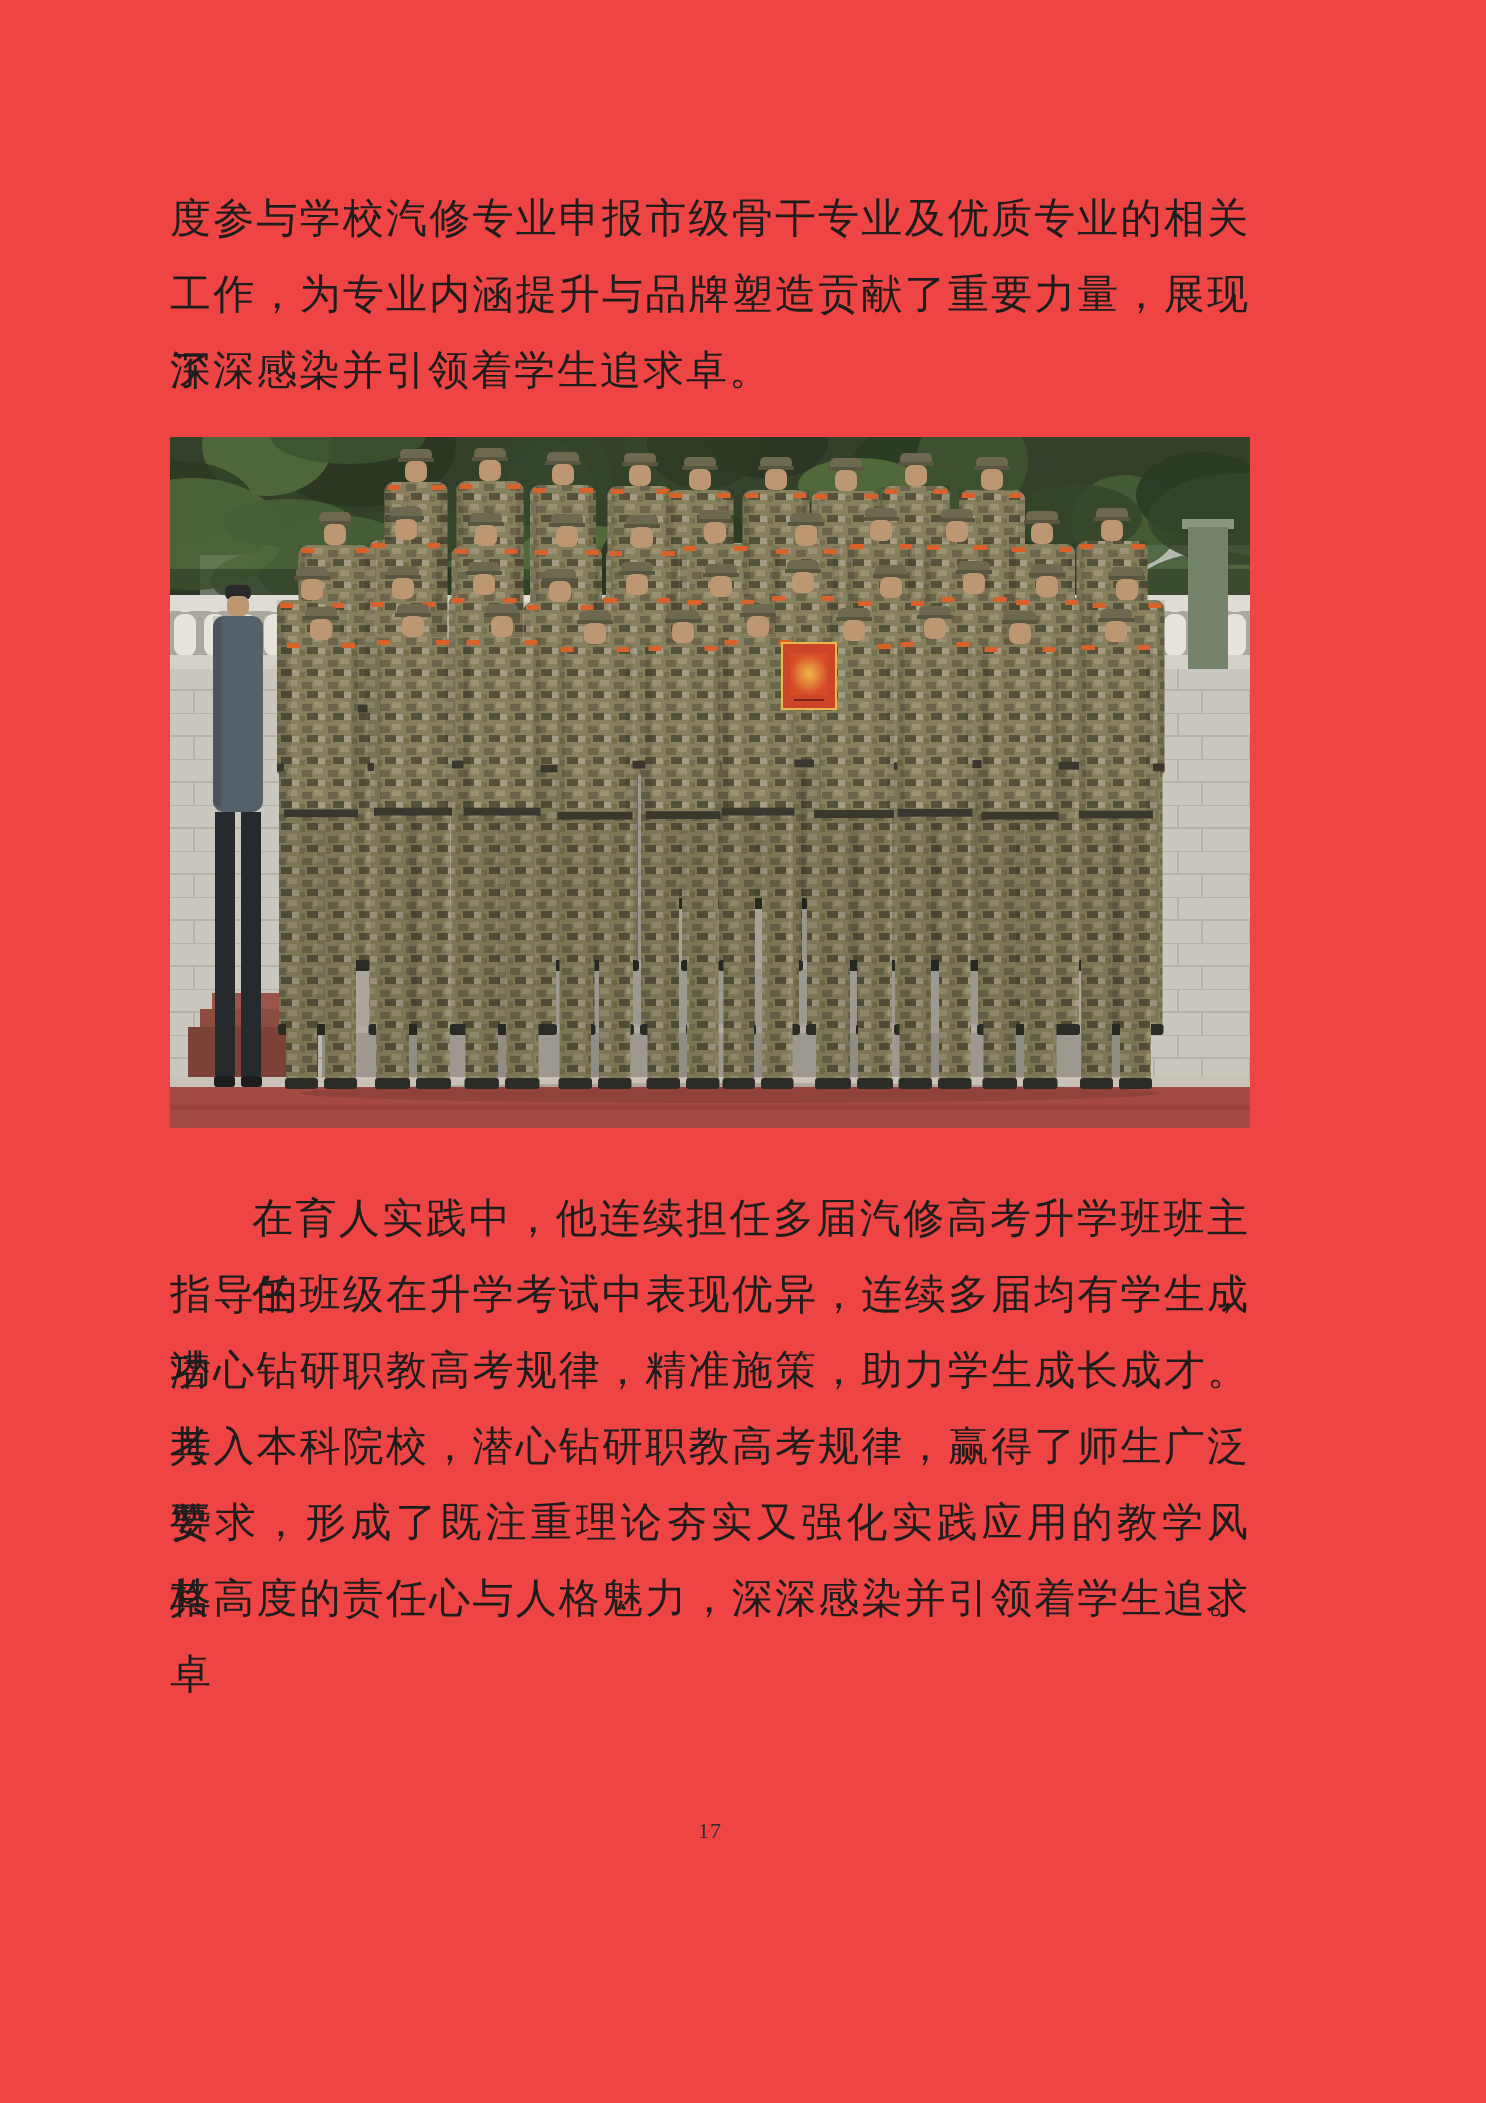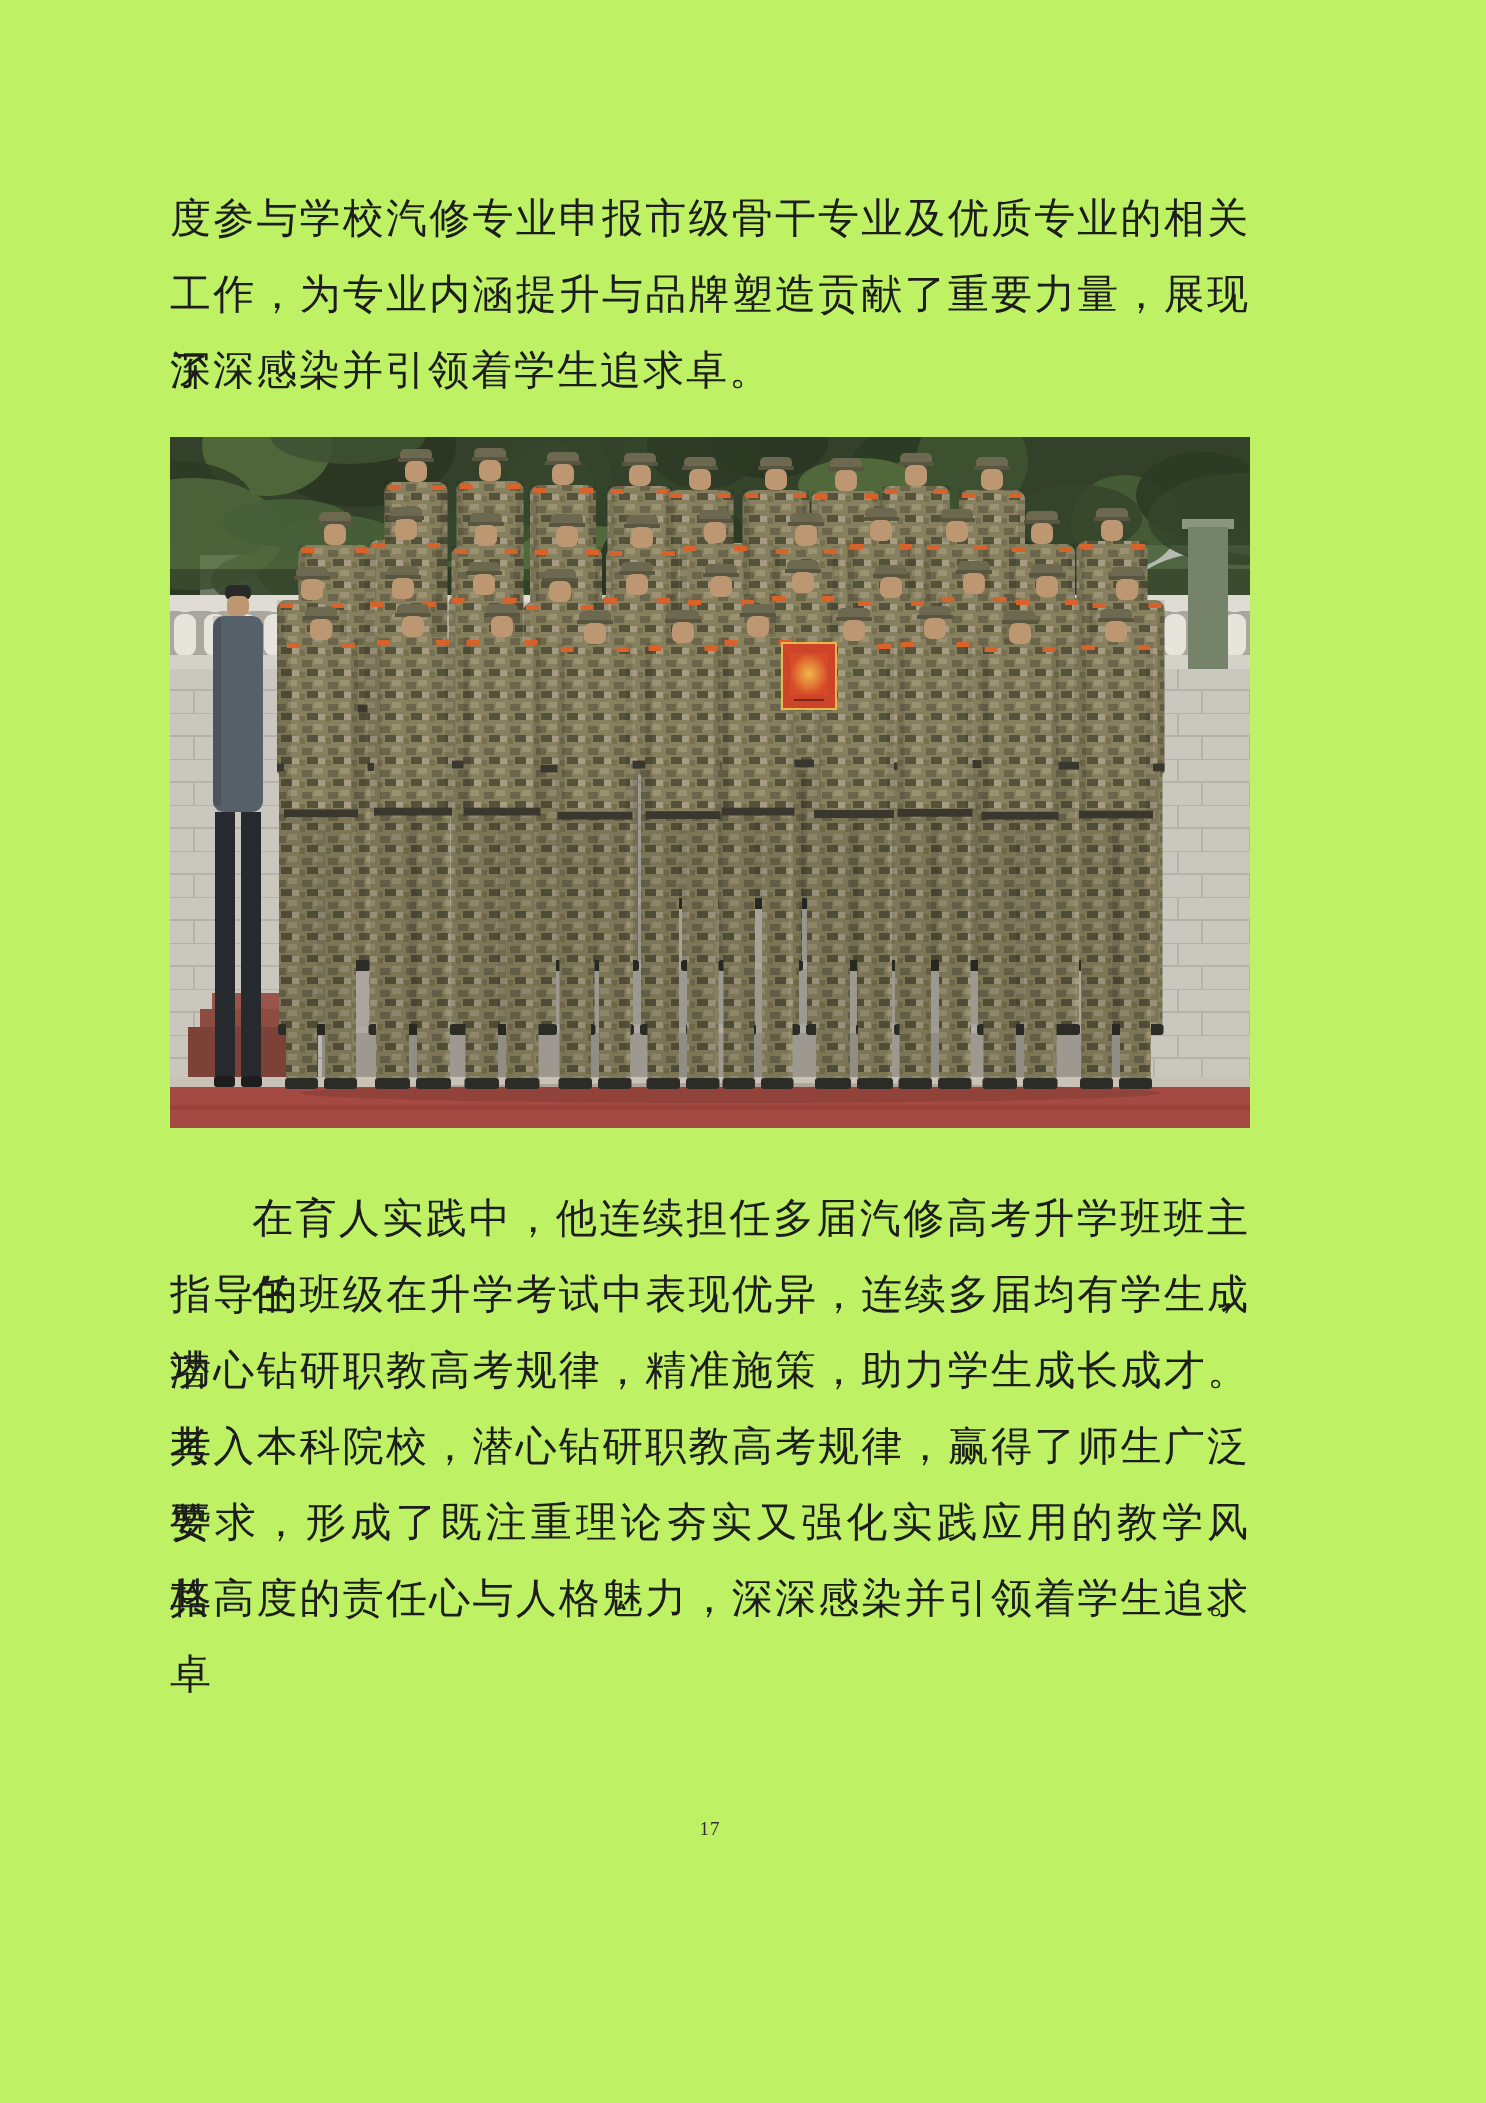--- a/index.html
+++ b/index.html
@@ -1,19 +1,19 @@
 <!DOCTYPE html>
 <html><head>
 <meta charset="utf-8">
 <style>
   html,body{margin:0;padding:0;background:#ffffff;}
   .page{
     position:relative;
     width:1486px;height:2103px;
-    background:#bef264;
+    background:#ef4444;
     font-family:"Liberation Serif","DejaVu Serif",serif;
     color:#1d1d1d;
     overflow:hidden;
   }
   .content{margin-left:170px;width:1080px;padding-top:180px;}
   .para{margin:0;padding:0;}
   .line{
     font-size:41px;
     line-height:76px;
     height:76px;
@@ -26,21 +26,21 @@
   .photo-wrap{
     margin-top:29px;
     width:1080px;height:691px;
     overflow:hidden;
     line-height:0;
   }
   .para2{margin-top:52px;}
   .pageno{
     margin-top:182px;
     text-align:center;
-    font-size:19px;
+    font-size:22px;
     letter-spacing:1px;
     color:#2e2e2e;
   }
 </style>
 </head>
 <body>
 
 <div class="page">
   <div class="content">
 

